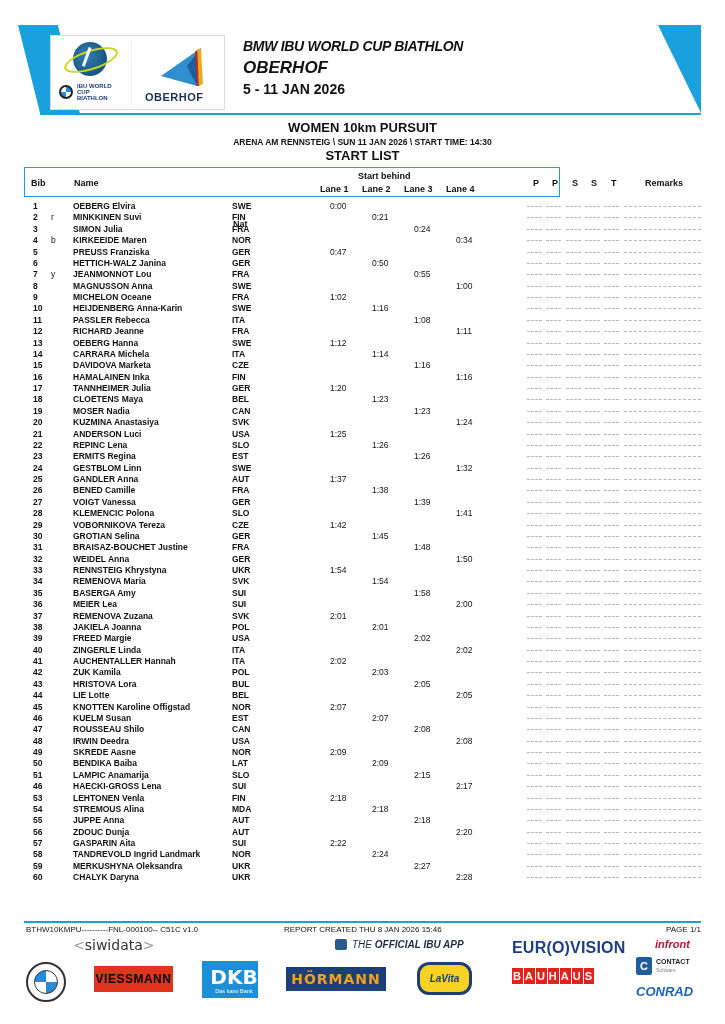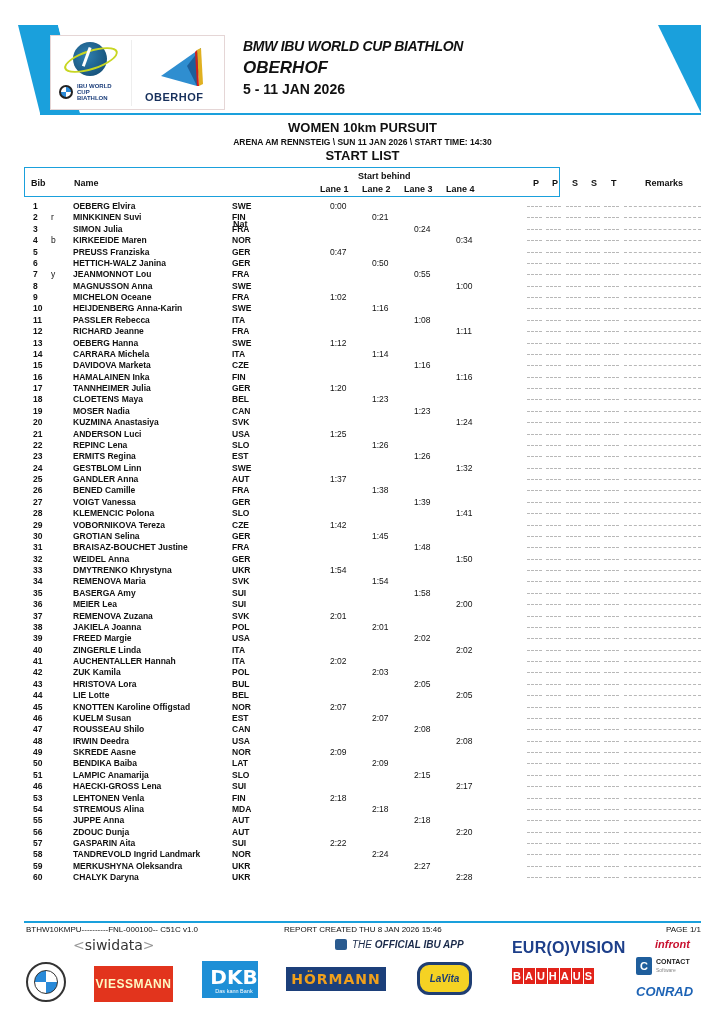--- a/index.html
+++ b/index.html
@@ -71,21 +71,21 @@
   .foot-page { position: absolute; right: 24px; top: 925px; font-size: 8px; }
   .siwidata { position: absolute; left: 25px; top: 937px; font-size: 14px; color: #333; font-family: "DejaVu Sans", sans-serif; margin-left: 48px; }
   .siwidata .br { color: #999; }
   .ibu-app { position: absolute; left: 295px; top: 939px; font-size: 10px; font-style: italic; color: #1a2a4a; padding-left: 40px; }
   .ibu-app .appicon { display: inline-block; width: 12px; height: 11px; background: #2a5b8f; border-radius: 2px; vertical-align: -2px; margin-right: 5px; }
   .ibu-app b { font-weight: 900; }
 
   .spon { position: absolute; display: flex; align-items: center; justify-content: center; font-weight: bold; }
   .bmw { left: 26px; top: 962px; width: 40px; height: 40px; border-radius: 50%; border: 2px solid #333; background: #fff; }
   .bmw .inner { width: 24px; height: 24px; border-radius: 50%; background: conic-gradient(#fff 0 25%, #2a8ad8 25% 50%, #fff 50% 75%, #2a8ad8 75% 100%); border: 1px solid #333; }
-  .viessmann { left: 94px; top: 966px; width: 79px; height: 36px; background: #e2341d; color: #fef9c3; font-size: 12px; letter-spacing: 0.5px; }
+  .viessmann { left: 94px; top: 966px; width: 79px; height: 26px; background: #e2341d; color: #000000; font-size: 12px; letter-spacing: 0.5px; }
   .dkb { left: 202px; top: 961px; width: 56px; height: 37px; background: #1e8fd6; color: #fff; flex-direction: column; padding-left: 8px; }
   .dkb .big { font-size: 20px; line-height: 22px; font-family: "DejaVu Sans", sans-serif; font-weight: bold; }
   .dkb .small { font-size: 5.5px; font-weight: normal; }
   .hormann { left: 286px; top: 967px; width: 100px; height: 24px; background: #1c3f7a; color: #f0a01c; font-size: 14px; letter-spacing: 1px; font-family: "DejaVu Sans", sans-serif; }
   .lavita { left: 417px; top: 962px; width: 55px; height: 33px; border-radius: 12px; background: #f5d223; border: 3px solid #1f3e73; color: #1f3e73; font-size: 10px; font-style: italic; }
   .eurovision { left: 512px; top: 939px; font-size: 16px; color: #1d3f8a; letter-spacing: 0.2px; }
   .bauhaus { left: 502px; top: 966px; width: 102px; height: 20px; background: #fff; color: #e2231a; font-size: 13px; letter-spacing: 1px; }
   .bauhaus .letters { display: flex; gap: 1px; }
   .bauhaus .letters i { font-style: normal; background: #e2231a; color: #fff; padding: 0 1px; font-size: 11px; line-height: 16px; }
   .infront { left: 655px; top: 938px; font-size: 11px; font-style: italic; color: #c8102e; font-weight: 900; }
@@ -561,21 +561,21 @@
       <span class="dash d1"></span>
       <span class="dash d2"></span>
       <span class="dash d3"></span>
       <span class="dash d4"></span>
       <span class="dash d5"></span>
       <span class="dash d6"></span>
     </div>
     <div class="row">
       <span class="c-bib">33</span>
       <span class="c-flag"></span>
-      <span class="c-name">DMYTRENKO Khrystyna</span>
+      <span class="c-name">RENNSTEIG Khrystyna</span>
       <span class="c-nat">UKR</span>
       <span class="c-l1">1:54</span>
       <span class="dash d1"></span>
       <span class="dash d2"></span>
       <span class="dash d3"></span>
       <span class="dash d4"></span>
       <span class="dash d5"></span>
       <span class="dash d6"></span>
     </div>
     <div class="row">

